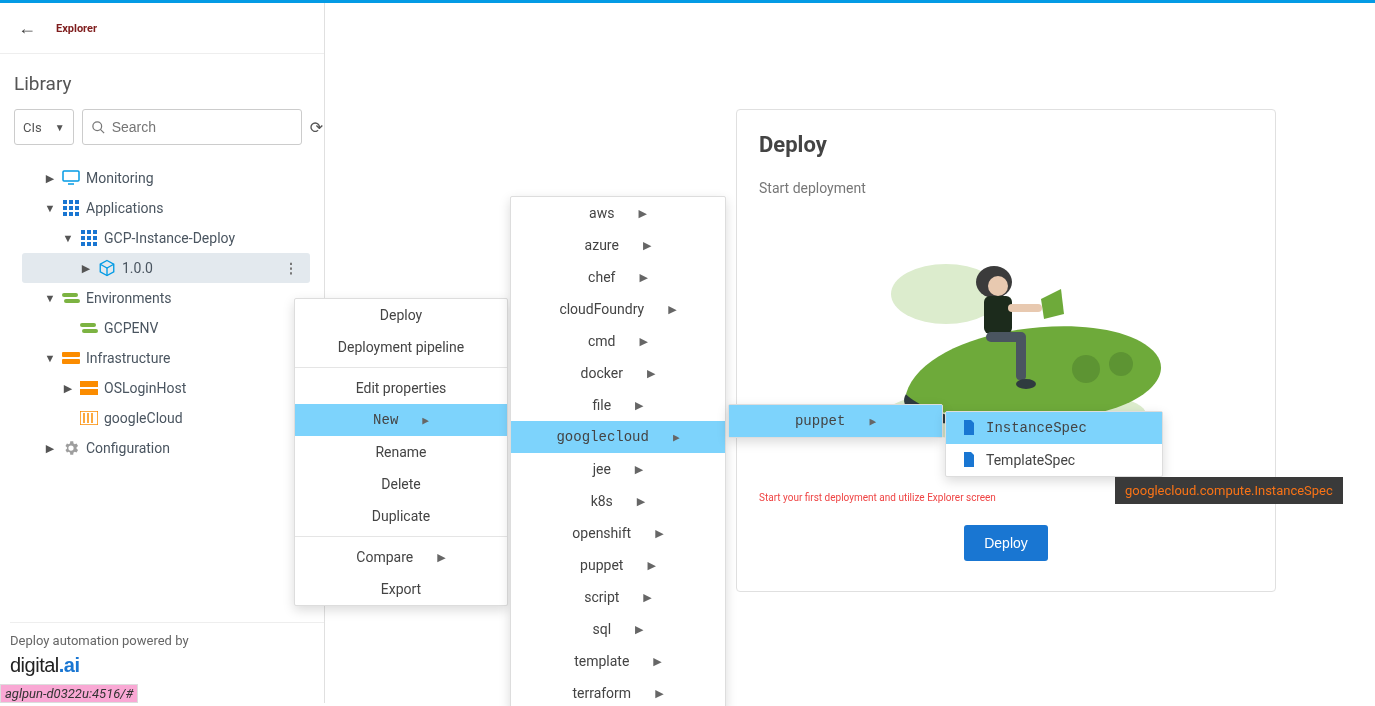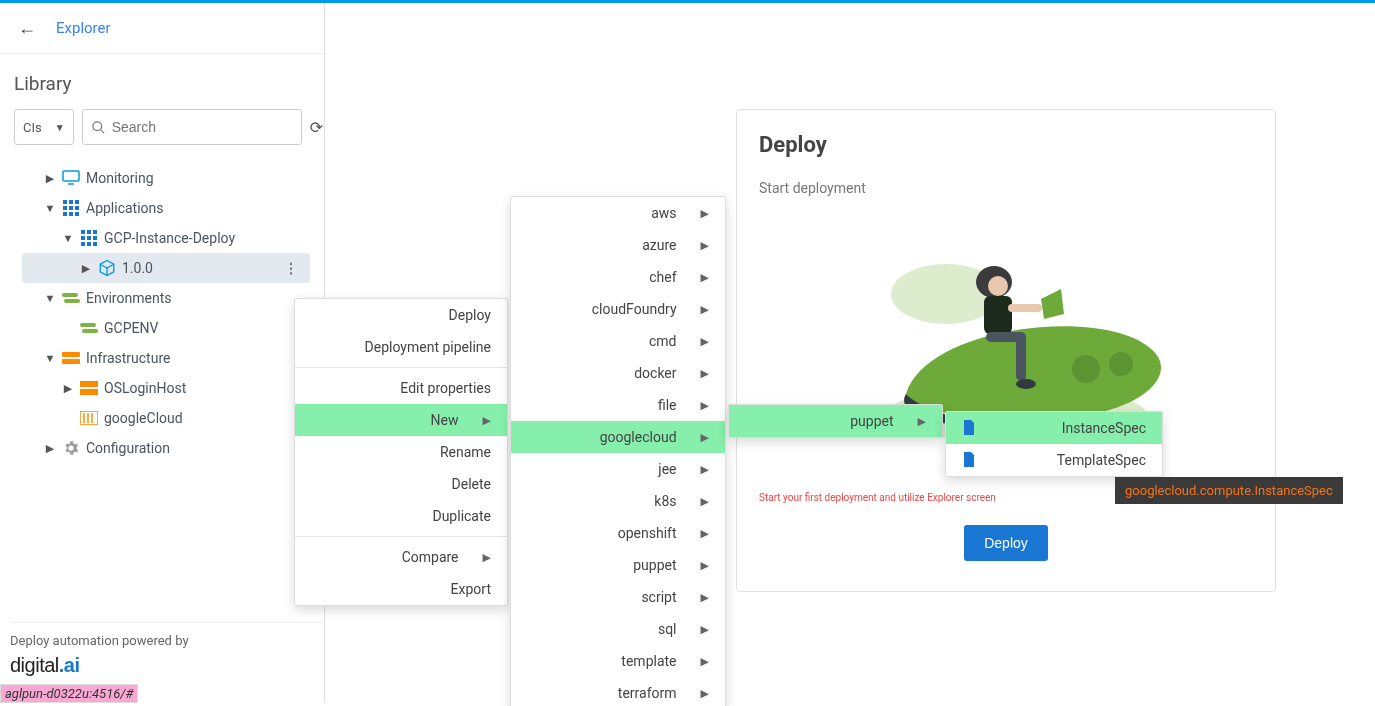--- a/index.html
+++ b/index.html
@@ -1,21 +1,21 @@
 <!DOCTYPE html>
 <html><head>
 <meta charset="utf-8">
 <style>
 * { box-sizing: border-box; margin: 0; padding: 0; }
 body { font-family: -apple-system, BlinkMacSystemFont, "Segoe UI", Roboto, sans-serif; font-size: 14px; color: #333; background: #fff; width: 1375px; height: 706px; overflow: hidden; position: relative; }
 .topbar { height: 3px; background: #039be5; width: 100%; }
 .sidebar { width: 325px; height: 700px; border-right: 1px solid #e0e0e0; float: left; position: relative; background: #fff; }
 .sidebar-header { display: flex; align-items: center; padding: 14px 18px; border-bottom: 1px solid #eee; gap: 20px; }
 .back-arrow { font-size: 18px; color: #444; cursor: pointer; }
-.explorer-title { font-weight: 400; color: #3b82f6; font-size: 15px; }
+.explorer-title { font-weight: 700; color: #7f1d1d; font-size: 11px; }
 .library-section { padding: 18px 14px 0 14px; }
 .library-title { font-size: 19px; color: #555; margin-bottom: 14px; }
 .search-row { display: flex; align-items: center; gap: 8px; margin-bottom: 14px; }
 .cls-select { border: 1px solid #ccc; border-radius: 3px; padding: 6px 8px; height: 36px; display: flex; align-items: center; gap: 13px; color: #555; cursor: pointer; font-size: 13px; }
 .cls-select .caret { font-size: 10px; color: #555; }
 .search-input-wrap { flex: 1; border: 1px solid #ccc; border-radius: 3px; height: 36px; display: flex; align-items: center; padding: 0 8px; gap: 6px; }
 .search-input-wrap svg { width: 15px; height: 15px; color: #777; }
 .search-input { border: none; outline: none; flex: 1; font-size: 14px; color: #555; }
 .refresh-btn { cursor: pointer; color: #555; font-size: 16px; }
 .tree { padding: 4px 0 4px 8px; }
@@ -33,29 +33,29 @@
 .footer-logo .dot { color: #1976d2; font-weight: bold; }
 .status-url { position: absolute; bottom: 0; left: 0; font-size: 13px; color: #333; background: #f9a8d4; border: 1px solid #ddd; padding: 1px 4px; font-style: italic; }
 .main { margin-left: 325px; height: 700px; position: relative; }
 .deploy-card { position: absolute; top: 106px; left: 411px; width: 540px; border: 1px solid #e0e0e0; border-radius: 4px; padding: 22px 22px 30px 22px; background: #fff; }
 .deploy-title { font-size: 22px; font-weight: 700; color: #444; margin-bottom: 2px; }
 .deploy-sub { font-size: 14px; color: #777; margin-bottom: 18px; margin-top: 23px; }
 .illustration { height: 260px; background: #fff; position: relative; display: flex; align-items: center; justify-content: center; margin: 0 -4px 18px -4px; }
 .deploy-text { text-align: left; color: #ef4444; font-size: 10px; margin-bottom: 22px; }
 .deploy-btn { display: block; margin: 0 auto; background: #1976d2; color: #fff; border: none; padding: 10px 20px; border-radius: 3px; font-size: 14px; cursor: pointer; }
 .context-menu { position: absolute; background: #fff; border: 1px solid #ddd; box-shadow: 0 4px 12px rgba(0,0,0,0.15); border-radius: 2px; z-index: 100; }
-.cm-item { padding: 8px 16px; font-size: 14px; color: #444; cursor: pointer; display: flex; align-items: center; justify-content: flex-end; gap: 24px; }
-.cm-item.hovered { background: #86efac; }
+.cm-item { padding: 8px 16px; font-size: 14px; color: #444; cursor: pointer; display: flex; align-items: center; justify-content: center; gap: 24px; }
+.cm-item.hovered { background: #7dd3fc; font-family: Liberation Mono, monospace; }
 .cm-sep { height: 1px; background: #e5e5e5; margin: 4px 0; }
 .cm-arrow { font-size: 11px; color: #666; }
 .cm1 { top: 298px; left: 294px; width: 214px; }
 .cm2 { top: 196px; left: 510px; width: 216px; }
 .cm3 { top: 404px; left: 728px; width: 215px; }
 .cm4 { top: 411px; left: 945px; width: 218px; }
-.cm4 .cm-item { justify-content: space-between; gap: 18px; }
+.cm4 .cm-item { justify-content: flex-start; gap: 10px; }
 .file-icon { width: 14px; height: 16px; display: inline-block; }
 .tooltip { position: absolute; top: 438px; left: 1115px; background: #3a3a3a; color: #f97316; font-size: 13px; padding: 6px 10px; border-radius: 0; z-index: 200; white-space: nowrap; margin-top: 39px; }
 .collapse-handle { position: absolute; top: 582px; right: -1px; color: #555; font-size: 14px; }
 
 svg { display: block; }
 </style>
 </head>
 <body>
 
 <div class="topbar"></div>

